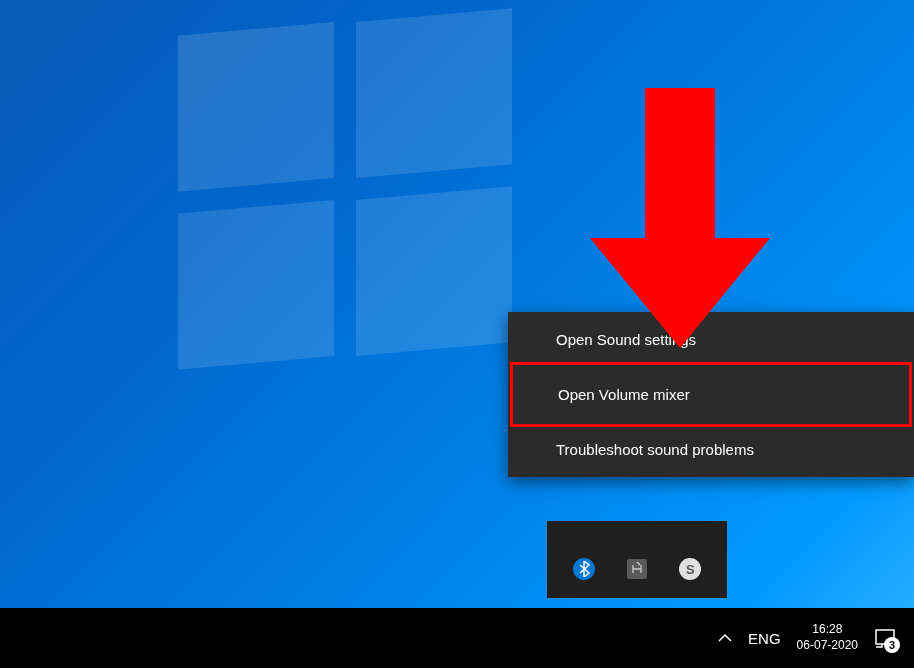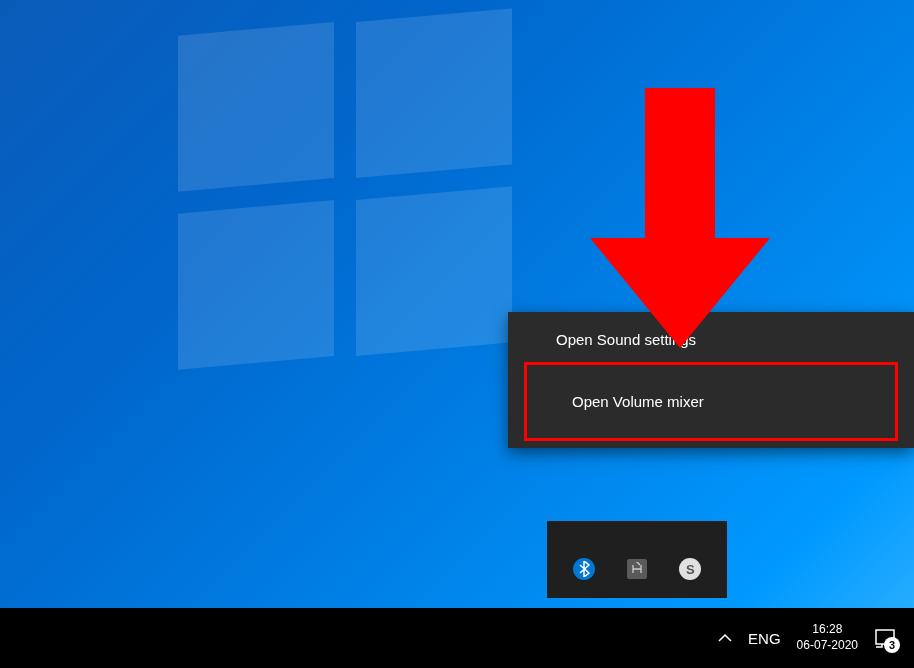--- a/index.html
+++ b/index.html
@@ -84,22 +84,22 @@
       font-size: 15px;
       font-weight: 400;
       display: flex;
       align-items: center;
       justify-content: space-between;
       cursor: pointer;
     }
     
     .menu-highlight {
       border: 3px solid #ff0000;
-      margin: 1px 16px;
-      padding: 28px 45px;
+      margin: 1px 2px;
+      padding: 21px 45px;
     }
     
     .chevron-right {
       color: #ffffff;
       font-size: 18px;
       margin-right: -30px;
     }
     
     .arrow-annotation {
       position: absolute;
@@ -256,20 +256,23 @@
     </svg>
   </div>
 
   <div class="context-menu">
     <div class="menu-item">
       <span>Open Sound settings</span>
     </div>
     <div class="menu-item menu-highlight">
       <span>Open Volume mixer</span>
     </div>
+    <div class="menu-item">
+      <span>Troubleshoot sound problems</span>
+    </div>
   </div>
 
   <div class="tray-partial"></div>
 
   <div class="tray-popup">
     <div class="tray-icon">
       <div class="bluetooth-icon">
         <svg width="12" height="16" viewBox="0 0 12 16">
           <path d="M 6 0 L 6 16 L 11 12 L 2 4 M 6 0 L 11 4 L 2 12" stroke="white" stroke-width="1.5" fill="none"></path>
         </svg>

